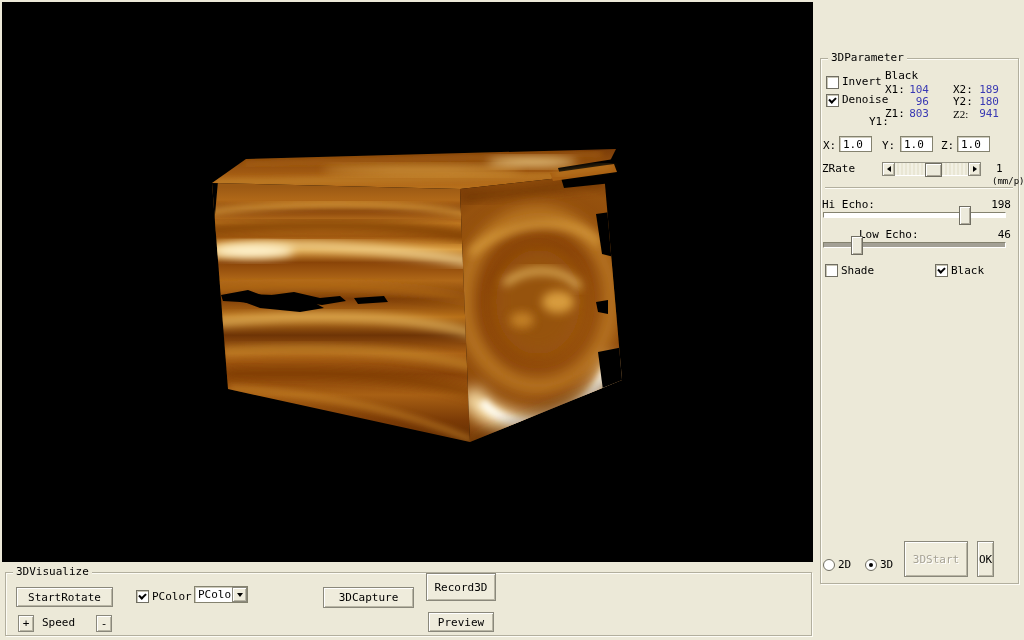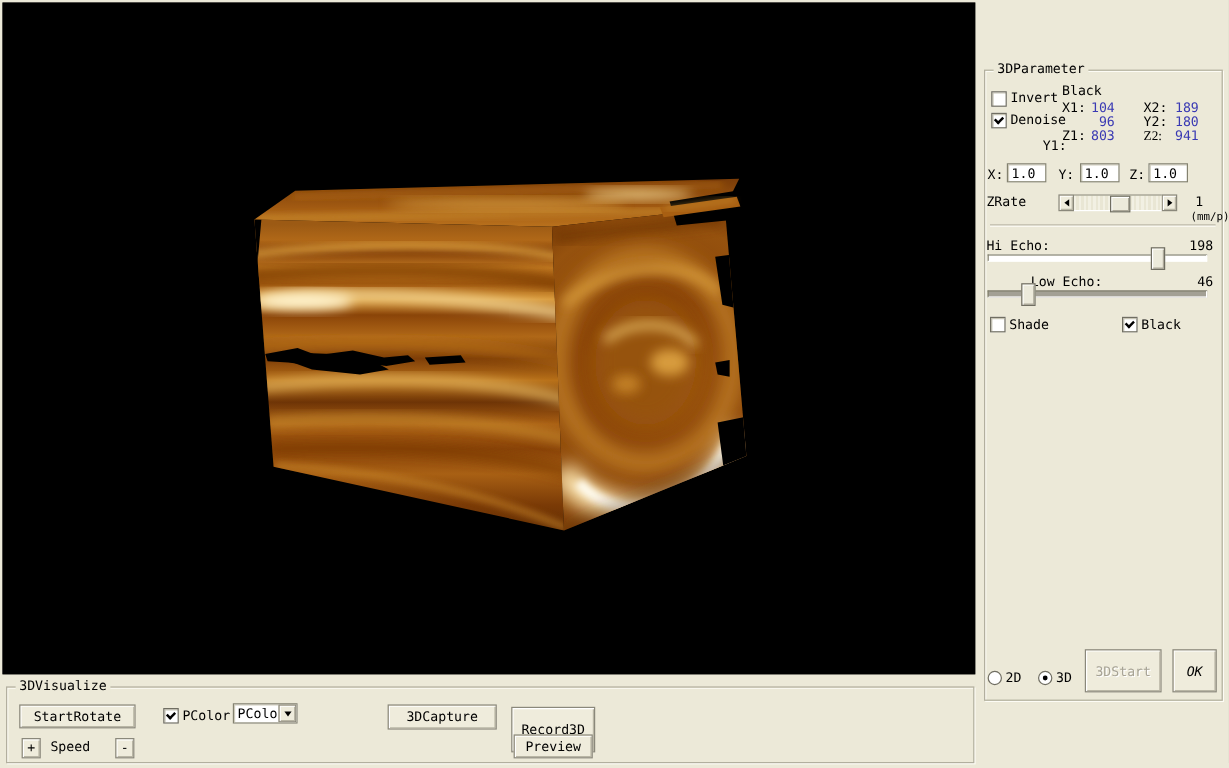--- a/index.html
+++ b/index.html
@@ -239,21 +239,21 @@
       <span class="checkbox" style="left:4px;top:205px;"></span>
       <span class="lbl" style="left:20px;top:206px;">Shade</span>
       <span class="checkbox checked" style="left:114px;top:205px;"></span>
       <span class="lbl" style="left:130px;top:206px;">Black</span>
 
       <span class="radio" style="left:2px;top:500px;"></span>
       <span class="lbl" style="left:17px;top:500px;">2D</span>
       <span class="radio checked" style="left:44px;top:500px;"></span>
       <span class="lbl" style="left:59px;top:500px;">3D</span>
       <button class="btn disabled" style="left:83px;top:482px;width:64px;height:36px;">3DStart</button>
-      <button class="btn" style="left:156px;top:482px;width:37px;height:36px;font-style:italic;">OK</button>
+      <button class="btn" style="left:156px;top:482px;width:17px;height:36px;">OK</button>
     </div>
   </div>
 
   <div class="gb" style="left:5px;top:572px;width:805px;height:62px;">
     <span class="gb-title">3DVisualize</span>
 
     <button class="btn" style="left:10px;top:14px;width:97px;height:20px;">StartRotate</button>
     <button class="btn" style="left:12px;top:42px;width:16px;height:17px;">+</button>
     <span class="lbl" style="left:36px;top:44px;">Speed</span>
     <button class="btn" style="left:90px;top:42px;width:16px;height:17px;">-</button>
@@ -261,17 +261,17 @@
     <span class="checkbox checked" style="left:130px;top:17px;"></span>
     <span class="lbl" style="left:146px;top:18px;">PColor</span>
     <div class="combo" style="left:188px;top:13px;">
       <span class="combo-text">PColor</span>
       <span class="combo-btn">
           <span class="tri-d"></span>
         </span>
     </div>
 
     <button class="btn" style="left:317px;top:14px;width:91px;height:21px;">3DCapture</button>
-    <button class="btn" style="left:420px;top:16px;width:70px;height:38px;">Record3D</button>
+    <button class="btn" style="left:420px;top:0;width:70px;height:28px;">Record3D</button>
     <button class="btn" style="left:422px;top:39px;width:66px;height:20px;">Preview</button>
   </div>
 
 </div>
 
 </body></html>

